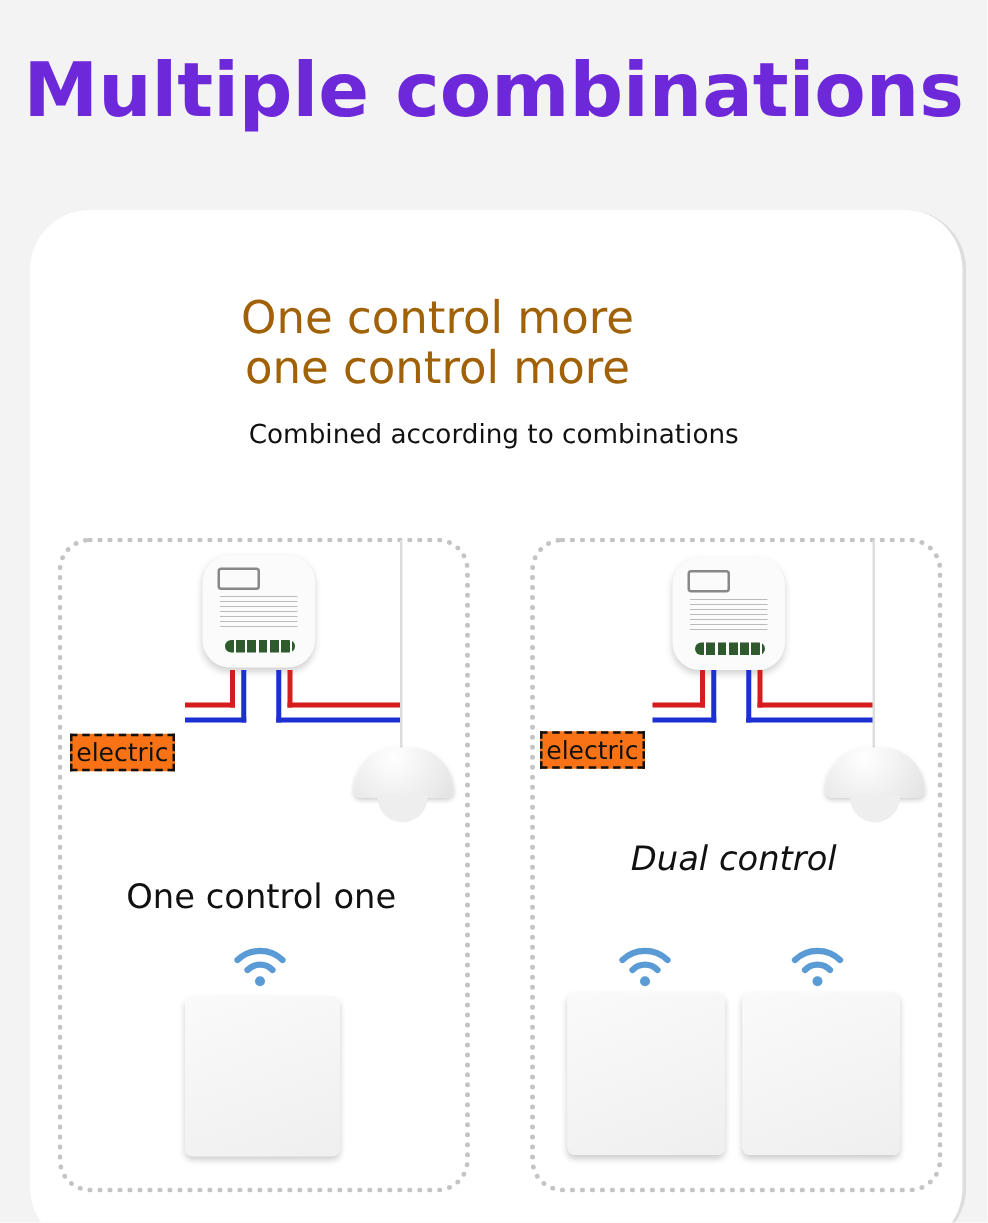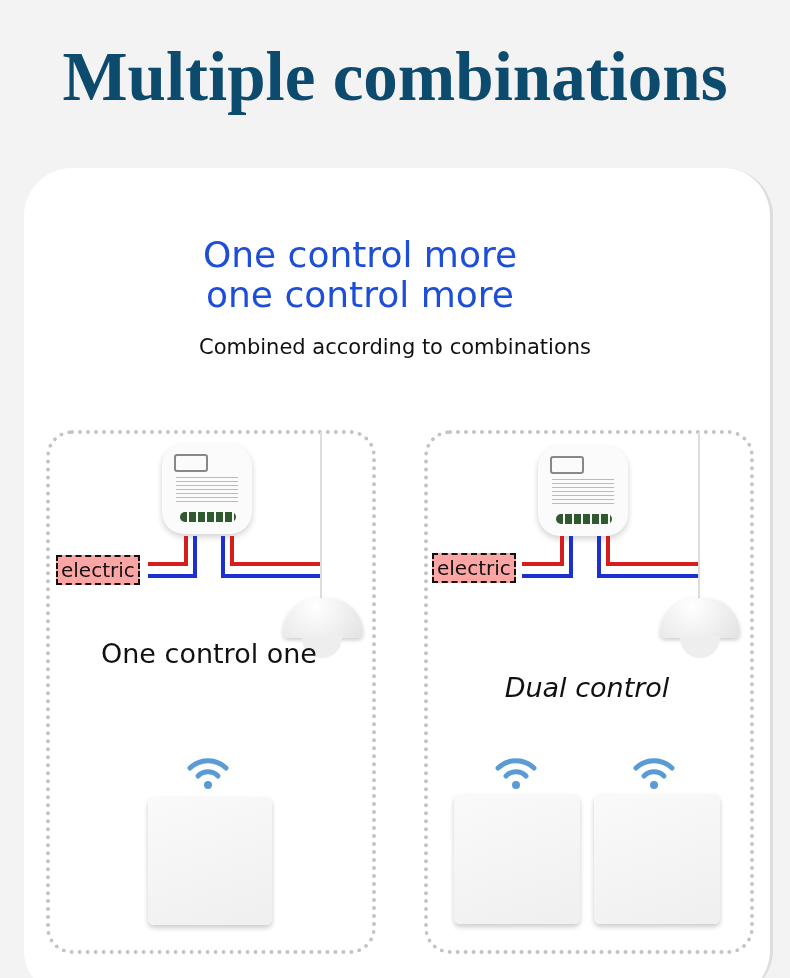--- a/index.html
+++ b/index.html
@@ -1,29 +1,29 @@
 <!DOCTYPE html>
 <html><head>
 <meta charset="utf-8">
 <style>
   html,body{margin:0;padding:0;}
   body{width:790px;height:978px;background:#f3f3f3;position:relative;overflow:hidden;font-family:"DejaVu Sans","Liberation Sans",sans-serif;}
-  .title{position:absolute;left:0;top:38px;width:790px;text-align:center;font-size:69px;font-weight:bold;color:#0c4a6e;letter-spacing:0px;font-family:Liberation Serif, serif;}
+  .title{position:absolute;left:0;top:38px;width:790px;text-align:center;font-size:60px;font-weight:bold;color:#6d28d9;letter-spacing:0px;}
   .card{position:absolute;left:24px;top:168px;width:746px;height:830px;background:#fff;border-radius:48px;border-right:3px solid #ddd;}
-  .h2{position:absolute;left:16px;width:688px;text-align:center;font-size:36px;color:#1d4ed8;font-weight:normal;}
+  .h2{position:absolute;left:6px;width:688px;text-align:center;font-size:36px;color:#a16207;font-weight:normal;}
   .sub{position:absolute;left:0;top:335px;width:790px;text-align:center;font-size:21px;color:#111;}
   .panel{position:absolute;border:4px dotted #c4c4c4;border-radius:26px;}
   .module{position:absolute;width:90px;height:90px;background:#fbfbfb;border-radius:22px;box-shadow:0 3px 6px rgba(0,0,0,.18);}
   .module .led{position:absolute;left:12px;top:10px;width:30px;height:14px;border:2px solid #888;border-radius:3px;}
   .module .txt{position:absolute;left:14px;top:30px;width:62px;height:30px;background:repeating-linear-gradient(#fbfbfb 0 3px,#bbb 3px 4px);}
   .module .term{position:absolute;left:18px;top:68px;width:56px;height:10px;background:repeating-linear-gradient(90deg,#2e5a2e 0 7px,#fff 7px 9px);border-radius:5px;}
   .wire{position:absolute;}
   .red{background:#d61d1d;}
   .blue{background:#1c2fd0;}
-  .electric{position:absolute;border:2px dashed #111;font-size:20px;color:#111;padding:1px 3px;background:#fca5a5;}
+  .electric{position:absolute;border:2px dashed #111;font-size:20px;color:#111;padding:1px 3px;background:#f97316;margin-top:32px;}
   .cord{position:absolute;width:2px;background:#ddd;}
   .lamp{position:absolute;width:80px;height:40px;background:radial-gradient(circle at 40% 20%,#fff,#e2e2e2);border-radius:40px 40px 6px 6px;box-shadow:0 2px 4px rgba(0,0,0,.2);}
   .bulb{position:absolute;width:40px;height:22px;background:#eee;border-radius:0 0 20px 20px;}
   .label{position:absolute;font-size:27px;color:#111;text-align:center;}
   .wifi{position:absolute;width:44px;height:40px;}
   .switch{position:absolute;background:linear-gradient(160deg,#fafafa,#efefef);border-radius:6px;box-shadow:0 3px 5px rgba(0,0,0,.2);}
 </style>
 </head>
 <body>
 
@@ -45,21 +45,21 @@
 <div class="wire red" style="left:148px;top:562px;width:40px;height:4px;"></div>
 <div class="wire blue" style="left:193px;top:536px;width:4px;height:42px;"></div>
 <div class="wire blue" style="left:148px;top:574px;width:49px;height:4px;"></div>
 <div class="wire blue" style="left:221px;top:536px;width:4px;height:42px;"></div>
 <div class="wire blue" style="left:221px;top:574px;width:99px;height:4px;"></div>
 <div class="wire red" style="left:230px;top:536px;width:4px;height:30px;"></div>
 <div class="wire red" style="left:230px;top:562px;width:90px;height:4px;"></div>
 <div class="electric" style="left:56px;top:555px;">electric</div>
 <div class="lamp" style="left:283px;top:598px;"></div>
 <div class="bulb" style="left:302px;top:636px;"></div>
-<div class="label" style="left:46px;top:638px;width:326px;">One control one</div>
+<div class="label" style="left:46px;top:702px;width:326px;">One control one</div>
 <svg class="wifi" style="left:186px;top:752px;" viewBox="0 0 44 40">
   <path d="M4 16 A26 26 0 0 1 40 16" stroke="#5b9bd5" stroke-width="5" fill="none" stroke-linecap="round"></path>
   <path d="M12 24 A14 14 0 0 1 32 24" stroke="#5b9bd5" stroke-width="5" fill="none" stroke-linecap="round"></path>
   <circle cx="22" cy="33" r="4" fill="#5b9bd5"></circle>
 </svg>
 <div class="switch" style="left:148px;top:797px;width:124px;height:128px;"></div>
 
 <div class="panel" style="left:424px;top:430px;width:322px;height:516px;"></div>
 <div class="cord" style="left:698px;top:432px;height:172px;"></div>
 <div class="module" style="left:538px;top:446px;">

